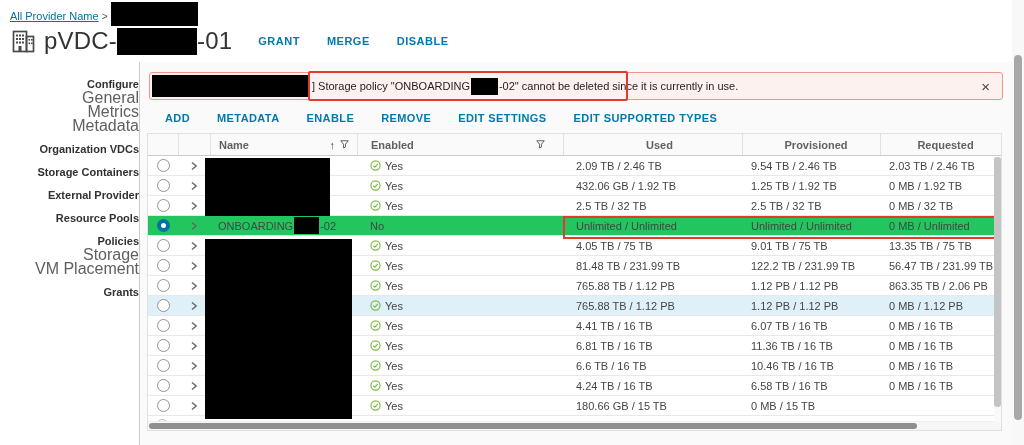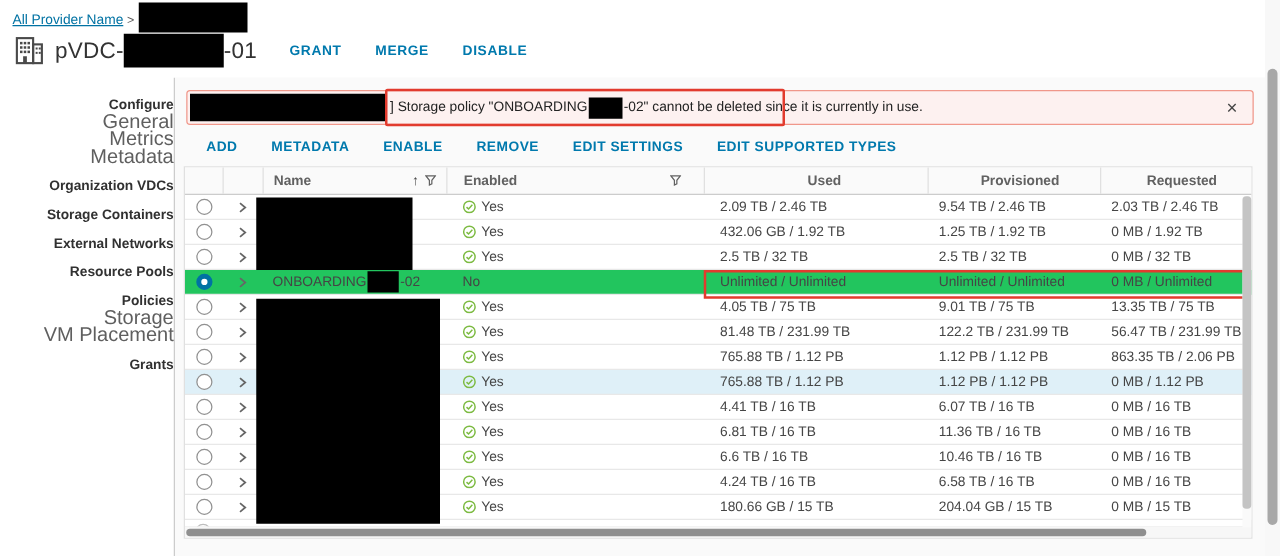--- a/index.html
+++ b/index.html
@@ -8,21 +8,21 @@
 
   
   .topbar { height:62px; background:#fff; position:relative; }
   .crumb-row { display:flex; align-items:center; padding:6px 0 0 10px; height:26px; }
   .crumb-link { font-size:11px; color:#0072a3; text-decoration:underline; cursor:pointer; }
   .crumb-sep { font-size:10px; color:#555; margin:0 4px 0 3px; }
   .redact { background:#000; display:inline-block; }
   .crumb-redact { width:87px; height:24px; margin-top:-4px; }
   .title-row { display:flex; align-items:center; padding-left:10px; margin-top:1px; }
   .title-icon { margin-right:7px; }
-  .page-title { font-size:18px; font-weight:400; color:#333; display:flex; align-items:center; letter-spacing:.2px; }
+  .page-title { font-size:24px; font-weight:400; color:#333; display:flex; align-items:center; letter-spacing:.2px; }
   .title-redact { width:80px; height:27px; }
   .title-actions { display:flex; margin-left:26px; }
   .action-link { font-size:11px; font-weight:600; letter-spacing:.5px; color:#0079ad; margin-right:27px; cursor:pointer; }
 
   
   .main-row { display:flex; height:383px; }
   .sidebar { width:140px; background:#fff; border-right:1px solid #ccc; padding-top:15px; flex:none; }
   .side-group { margin-bottom:9px;text-align:right; }
   .side-head { font-size:11px; font-weight:700; color:#313131; padding:0 0 0 10px; height:14px; line-height:14px; cursor:pointer; }
   .side-sub { font-size:16px; color:#5f5f5f; padding:0 0 0 18px; height:14px; line-height:14px; cursor:pointer; }
@@ -149,21 +149,21 @@
         <div class="side-sub">Metrics</div>
         <div class="side-sub">Metadata</div>
       </div>
       <div class="side-group">
         <div class="side-head">Organization VDCs</div>
       </div>
       <div class="side-group">
         <div class="side-head">Storage Containers</div>
       </div>
       <div class="side-group">
-        <div class="side-head">External Networks</div>
+        <div class="side-head">External Provider</div>
       </div>
       <div class="side-group">
         <div class="side-head">Resource Pools</div>
       </div>
       <div class="side-group">
         <div class="side-head">Policies</div>
         <div class="side-sub">Storage</div>
         <div class="side-sub">VM Placement</div>
       </div>
       <div class="side-group">
@@ -543,21 +543,20 @@
             <div class="cell c-enabled">
               <span>
                 <svg width="11" height="11" viewBox="0 0 12 12">
                   <circle cx="6" cy="6" r="5" fill="none" stroke="#7dbb42" stroke-width="1.3"></circle>
                   <path d="M3.5 6.2 L5.3 7.9 L8.6 4.2" fill="none" stroke="#7dbb42" stroke-width="1.3"></path>
                 </svg>
               </span>
               <span>Yes</span>
             </div>
             <div class="cell c-used">180.66 GB / 15 TB</div>
-            <div class="cell c-prov">204.04 GB / 15 TB</div>
             <div class="cell c-req">0 MB / 15 TB</div>
           </div>
         </div>
 
       <div class="partial-row">
         <span class="radio"></span>
       </div>
       <div class="hscroll">
         <div class="hscroll-thumb"></div>
       </div>

